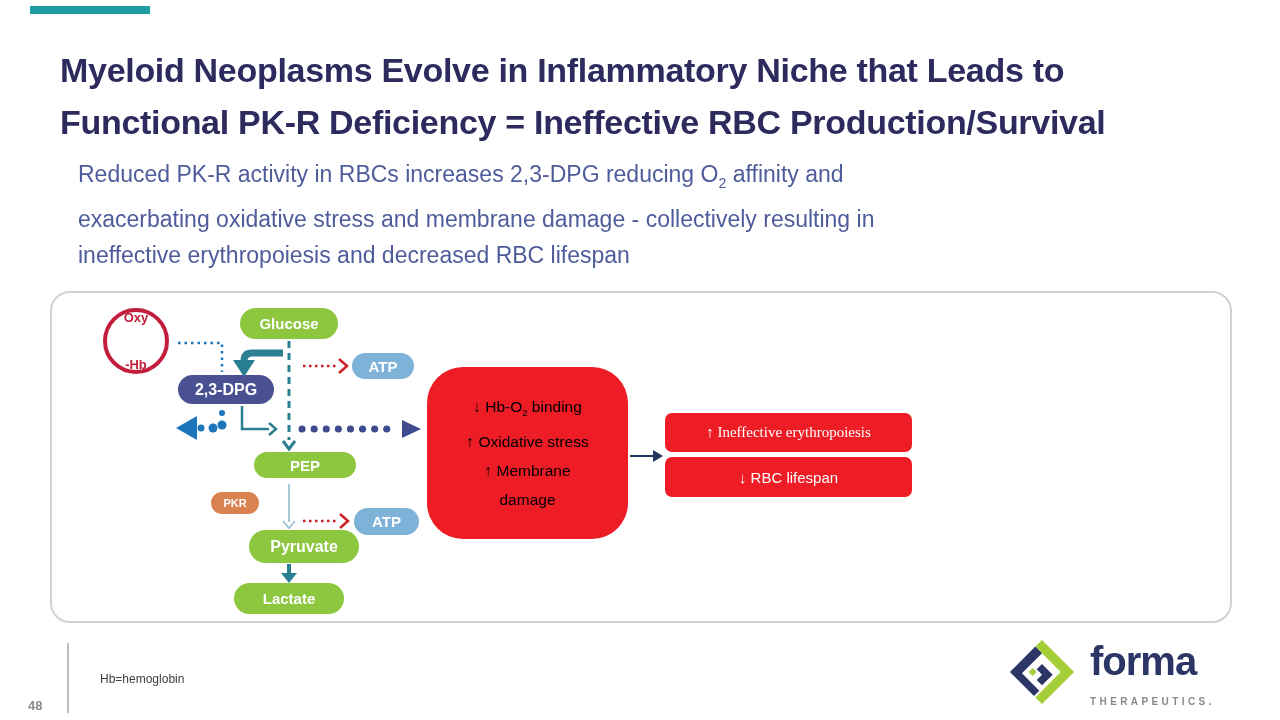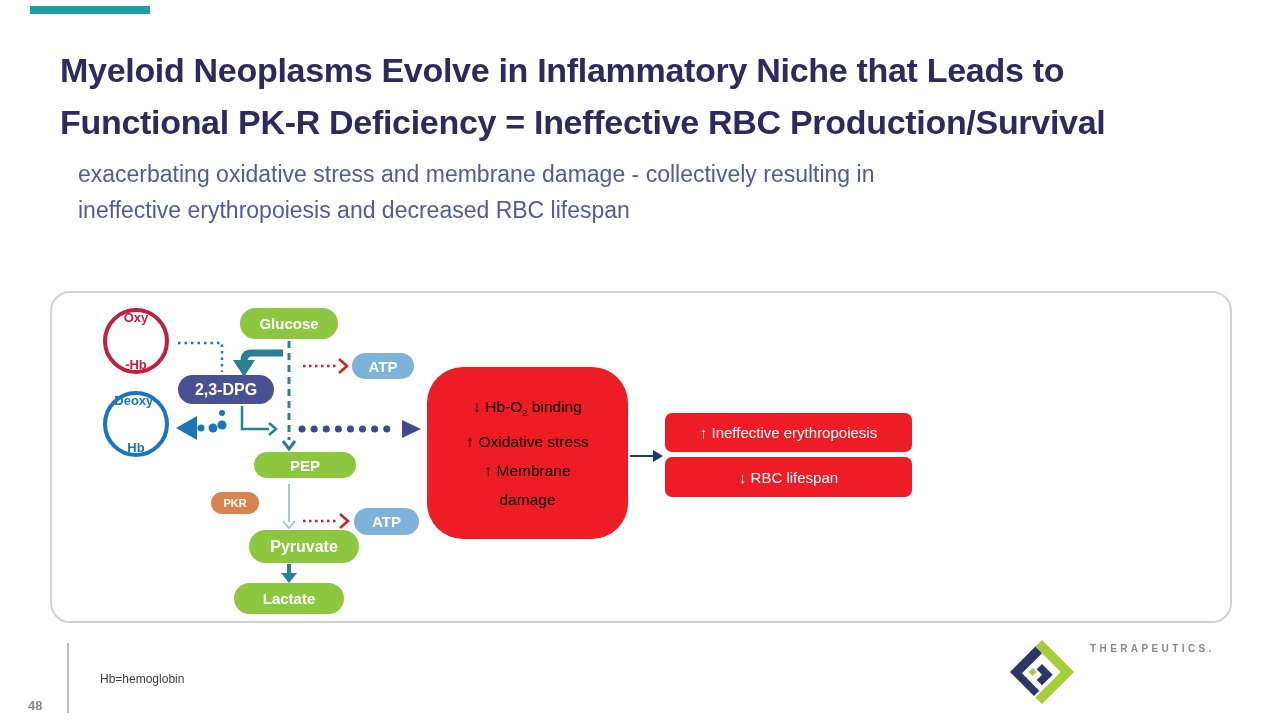--- a/index.html
+++ b/index.html
@@ -65,66 +65,63 @@
   .stroke-lightblue{stroke:var(--light-blue-arrow);}
 
   
   .page-number{position:absolute;left:28px;top:670px;font-size:13px;font-weight:bold;color:var(--gray-text);margin-top:28px;}
   .footer-divider{position:absolute;left:67px;top:643px;width:2px;height:70px;background:#bdbdbd;}
   .footnote{position:absolute;left:100px;top:672px;font-size:12px;color:#3d3d3d;}
   .logo{position:absolute;left:1008px;top:638px;display:flex;align-items:flex-start;}
   .logo-mark{width:68px;height:68px;}
   .logo-text-wrap{margin-left:14px;margin-top:2px;}
   .logo-name{font-size:40px;font-weight:bold;color:var(--logo-navy);line-height:42px;letter-spacing:-1px;}
-  .logo-tagline{font-size:10px;letter-spacing:3.4px;color:var(--gray-text);font-weight:bold;margin-top:3px;}
+  .logo-tagline{font-size:10px;letter-spacing:3.4px;color:var(--gray-text);font-weight:bold;margin-top:14px;}
 </style>
 </head>
 <body>
 
 <div class="slide">
 
   <div class="accent-bar"></div>
 
   <div class="title">
     <div>Myeloid Neoplasms Evolve in Inflammatory Niche that Leads to</div>
     <div>Functional PK-R Deficiency = Ineffective RBC Production/Survival</div>
   </div>
 
   <div class="subtitle">
+    <div><span>Reduced PK-R activity in RBCs increases 2,3-DPG reducing O</span><sub>2</sub><span> affinity and</span></div>
     <div>exacerbating oxidative stress and membrane damage - collectively resulting in</div>
     <div>ineffective erythropoiesis and decreased RBC lifespan</div>
   </div>
 
   <div class="diagram-box"></div>
 
   <div class="node circle-node oxy" style="left:103px;top:308px;width:66px;height:66px;">
     <span>Oxy</span>
     <span>-Hb</span>
-  </div>
-  <div class="node circle-node deoxy" style="left:103px;top:391px;width:66px;height:66px;">
-    <span>Deoxy-</span>
-    <span>Hb</span>
   </div>
 
   <div class="node pill-green" style="left:240px;top:308px;width:98px;height:31px;border-radius:16px;font-size:15px;">Glucose</div>
   <div class="node pill-indigo" style="left:178px;top:375px;width:96px;height:29px;border-radius:15px;font-size:16px;">2,3-DPG</div>
   <div class="node pill-blue" style="left:352px;top:353px;width:62px;height:26px;border-radius:13px;font-size:15px;">ATP</div>
   <div class="node pill-green" style="left:254px;top:452px;width:102px;height:26px;border-radius:16px;font-size:15px;text-align:right;">PEP</div>
   <div class="node pill-orange" style="left:211px;top:492px;width:48px;height:22px;border-radius:11px;font-size:11px;">PKR</div>
   <div class="node pill-blue" style="left:354px;top:508px;width:65px;height:27px;border-radius:14px;font-size:15px;">ATP</div>
   <div class="node pill-green" style="left:249px;top:530px;width:110px;height:33px;border-radius:17px;font-size:16px;">Pyruvate</div>
   <div class="node pill-green" style="left:234px;top:583px;width:110px;height:31px;border-radius:16px;font-size:15px;">Lactate</div>
 
   <div class="effects-box">
     <div><span>↓ Hb-O</span><sub>2</sub><span> binding</span></div>
     <div>↑ Oxidative stress</div>
     <div>↑ Membrane</div>
     <div>damage</div>
   </div>
-  <div class="outcome-box" style="top:413px;height:39px;">↑ Ineffective erythropoiesis</div>
+  <div class="outcome-box" style="top:413px;height:39px;font-family:Liberation Serif, serif;">↑ Ineffective erythropoiesis</div>
   <div class="outcome-box" style="top:457px;height:40px;">↓ RBC lifespan</div>
 
   <svg class="connectors" viewBox="0 0 1280 720">
 
     <path d="M178,343 L222,343 L222,372" fill="none" class="stroke-blue" stroke-width="2.5" stroke-dasharray="2.5 4"></path>
 
     <circle cx="222" cy="413" r="3" class="fill-blue"></circle>
     <circle cx="222" cy="425" r="4.5" class="fill-blue"></circle>
     <circle cx="213" cy="428" r="4.5" class="fill-blue"></circle>
     <circle cx="201" cy="428" r="3.5" class="fill-blue"></circle>
@@ -166,17 +163,18 @@
   <div class="logo">
     <svg class="logo-mark" viewBox="0 0 72 72">
       <g transform="rotate(45 36 36)">
         <path d="M12,12 H60 V60 H50 V22 H12 Z" fill="#A6CE39"></path>
         <path d="M12,22 H22 V52 H48 V60 H12 Z" fill="#2B3566"></path>
         <path d="M30,30 H46 V46 H38 V38 H30 Z" fill="#2B3566"></path>
         <path d="M26,40 H32 V46 H26 Z" fill="#A6CE39"></path>
       </g>
     </svg>
     <div class="logo-text-wrap">
+      <div class="logo-name">forma</div>
       <div class="logo-tagline">THERAPEUTICS.</div>
     </div>
   </div>
 
 </div>
 
 </body></html>

